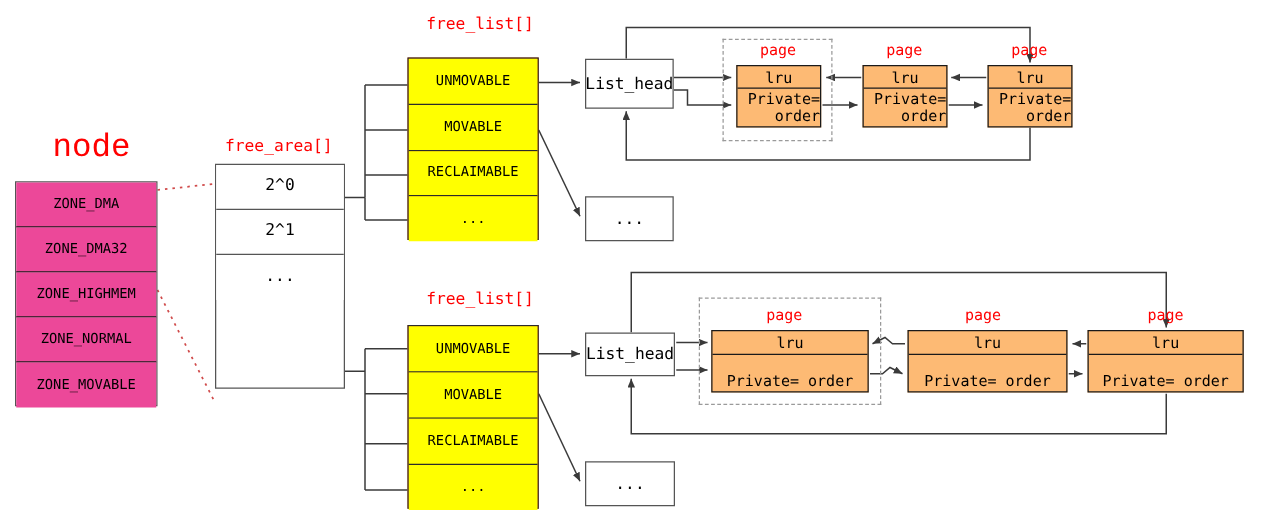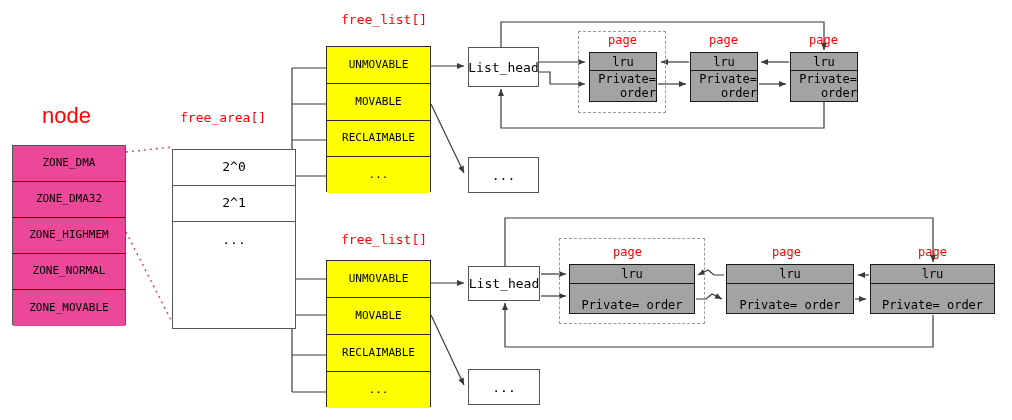--- a/index.html
+++ b/index.html
@@ -1,20 +1,20 @@
 <!DOCTYPE html>
 <html><head>
 <meta charset="utf-8">
 <style>
   html,body{margin:0;padding:0;background:#ffffff;}
   body{width:1012px;height:420px;font-family:"DejaVu Sans Mono","Liberation Mono",monospace;}
   #stage{position:relative;width:1012px;height:420px;overflow:hidden;background:#fff;}
 
   .lbl{position:absolute;color:#ff0000;font-size:13px;font-family:"DejaVu Sans Mono","Liberation Mono",monospace;white-space:nowrap;}
-  .lbl.node{font-family:Liberation Sans, sans-serif;font-size:22px;}
+  .lbl.node{font-family:Liberation Mono, monospace;font-size:26px;}
   .lbl.pagelbl{font-size:12px;}
 
   .boxcol{position:absolute;box-sizing:border-box;}
   .cell{box-sizing:border-box;display:flex;align-items:center;justify-content:center;
         font-size:11px;color:#000;text-align:center;line-height:1.1;}
 
   
   .zonecol{border:1px solid #555;}
   .zone{background:#ec4899;border-bottom:1px solid #1a1a1a;}
   .zone:last-child{border-bottom:none;}
@@ -25,21 +25,21 @@
   .area:last-child{border-bottom:none;}
 
   
   .listcol{border:1px solid #2b2b2b;background:#c2410c;}
   .litem{background:#FFFF00;border-bottom:1px solid #2b2b2b;font-size:11px;letter-spacing:0px;}
   .litem:last-child{border-bottom:none;}
 
   .plainbox{position:absolute;box-sizing:border-box;border:1px solid #555;background:#fff;
             display:flex;align-items:center;justify-content:center;font-size:13px;color:#000;}
 
-  .pagebox{position:absolute;box-sizing:border-box;border:1px solid #1a1a1a;background:#a3a3a3;}
+  .pagebox{position:absolute;box-sizing:border-box;border:1px solid #1a1a1a;background:#fdba74;}
   .pagebox .lru{box-sizing:border-box;border-bottom:1px solid #1a1a1a;display:flex;align-items:center;
                 justify-content:center;font-size:12px;}
   .pagebox .priv{box-sizing:border-box;display:flex;align-items:flex-end;justify-content:center;
                  font-size:12px;text-align:center;line-height:1.15;}
 
   .dashed{position:absolute;box-sizing:border-box;border:1px dashed #9a9a9a;background:transparent;}
 
   svg.wires{position:absolute;left:0;top:0;width:1012px;height:420px;pointer-events:none;}
   .w{stroke:#3a3a3a;stroke-width:1.2;fill:none;}
   .wd{stroke:#d04a4a;stroke-width:1.4;fill:none;stroke-dasharray:2 4;}
@@ -119,21 +119,21 @@
   <div class="boxcol zonecol" style="left:12px;top:145px;width:114px;height:180px;">
     <div class="cell zone" style="height:36px;">ZONE_DMA</div>
     <div class="cell zone" style="height:36px;">ZONE_DMA32</div>
     <div class="cell zone" style="height:36px;">ZONE_HIGHMEM</div>
     <div class="cell zone" style="height:36px;">ZONE_NORMAL</div>
     <div class="cell zone" style="height:36px;">ZONE_MOVABLE</div>
   </div>
 
   <div class="lbl" style="left:180px;top:110px;">free_area[]</div>
 
-  <div class="boxcol areacol" style="left:172px;top:149px;width:124px;height:180px;">
+  <div class="boxcol areacol" style="left:172px;top:131px;width:104px;height:180px;">
     <div class="cell area" style="height:36px;">2^0</div>
     <div class="cell area" style="height:36px;">2^1</div>
     <div class="cell area" style="height:36px;">...</div>
   </div>
 
   <div class="lbl" style="left:341px;top:12px;">free_list[]</div>
 
   <div class="boxcol listcol" style="left:326px;top:46px;width:105px;height:146px;">
     <div class="cell litem" style="height:37px;">UNMOVABLE</div>
     <div class="cell litem" style="height:37px;">MOVABLE</div>

